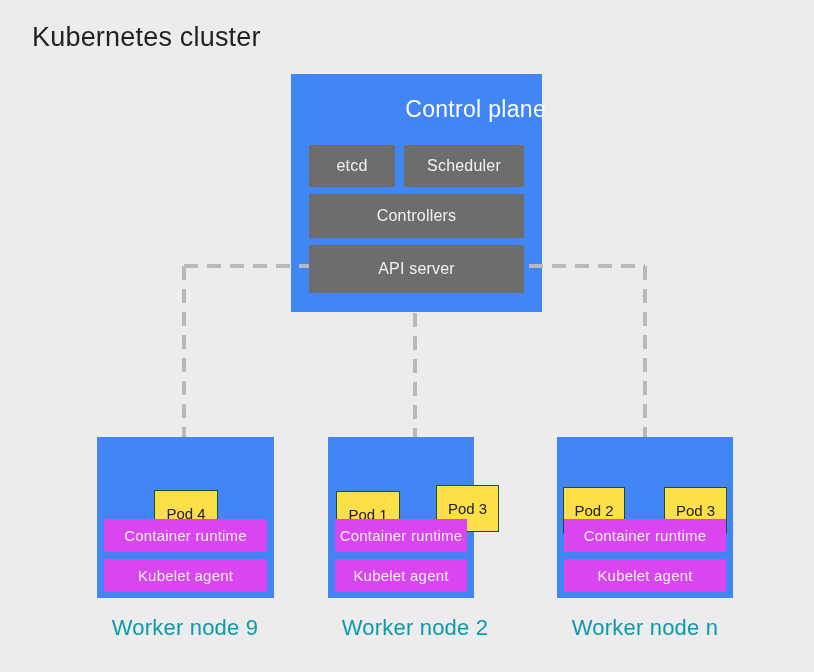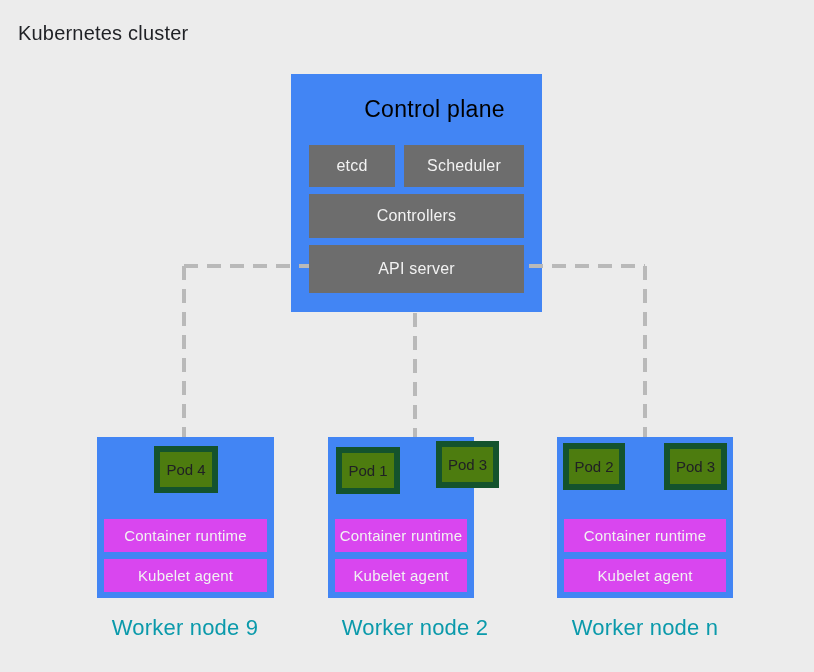--- a/index.html
+++ b/index.html
@@ -8,45 +8,45 @@
   .canvas {
     position: relative;
     width: 814px;
     height: 672px;
     background: #ECECEC;
     overflow: hidden;
   }
 
   .diagram-title {
     position: absolute;
-    left: 18px;
+    left: 32px;
     top: 22px;
-    font-size: 20px;
+    font-size: 27px;
     font-weight: 400;
     color: #1F2125;
     letter-spacing: 0.2px;
   }
 
   
   .control-plane {
     position: absolute;
     left: 291px;
     top: 74px;
     width: 251px;
     height: 238px;
     background: #4285F4;
   }
   .cp-title {
     position: absolute;
-    left: 18px;
+    left: 4px;
     top: 22px;
     width: 100%;
-    text-align: center;
+    text-align: right;
     font-size: 23px;
-    color: #000000;
+    color: #ffffff;
     letter-spacing: 0.3px;
   }
   .cp-box {
     position: absolute;
     background: #6D6D6D;
     color: #F2F2F2;
     font-size: 16px;
     display: flex;
     align-items: center;
     justify-content: center;
@@ -80,28 +80,29 @@
     height: 161px;
     background: #4285F4;
     z-index: 2;
   }
   .wn-1 { left: 97px;  width: 177px; }
   .wn-2 { left: 328px; width: 146px; }
   .wn-3 { left: 557px; width: 176px; }
 
   .pod {
     position: absolute;
-    background: #4d7c0f;
-    border: 6px solid #14532d;
+    background: #fde047;
+    border: 1px solid #14532d;
     box-sizing: border-box;
     color: #202124;
     font-size: 15px;
     display: flex;
     align-items: center;
     justify-content: center;
+    margin-top: 44px;
   }
   .wn-1 .pod-a { left: 57px;  top: 9px;  width: 64px; height: 47px; }
   .wn-2 .pod-a { left: 8px;   top: 10px; width: 64px; height: 47px; }
   .wn-2 .pod-b { left: 108px; top: 4px; width: 63px; height: 47px; }
   .wn-3 .pod-a { left: 6px;   top: 6px;  width: 62px; height: 47px; }
   .wn-3 .pod-b { left: 107px; top: 6px;  width: 63px; height: 47px; }
 
   .wn-box {
     position: absolute;
     left: 7px;

